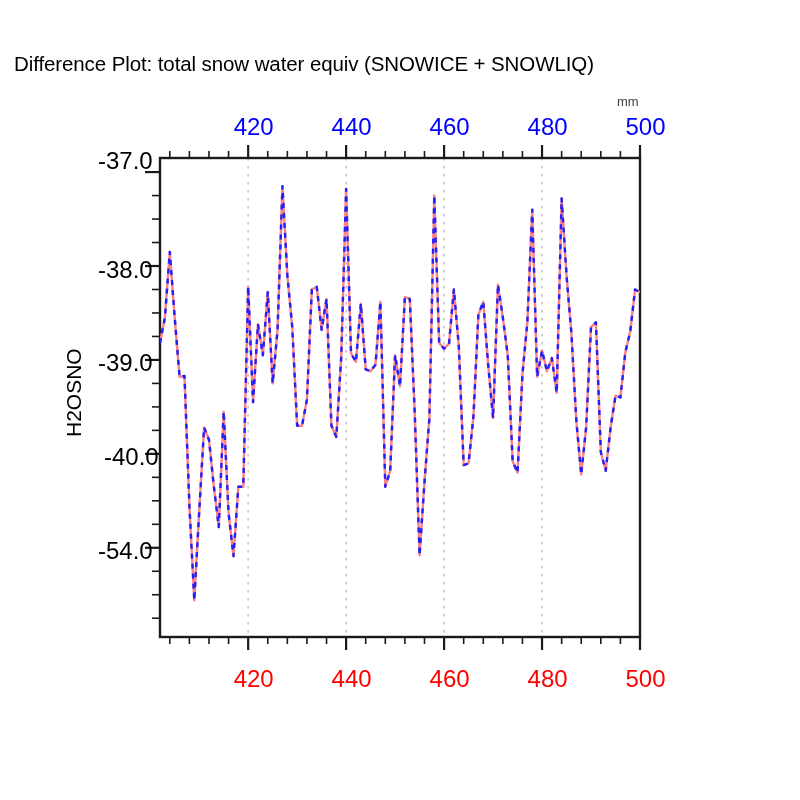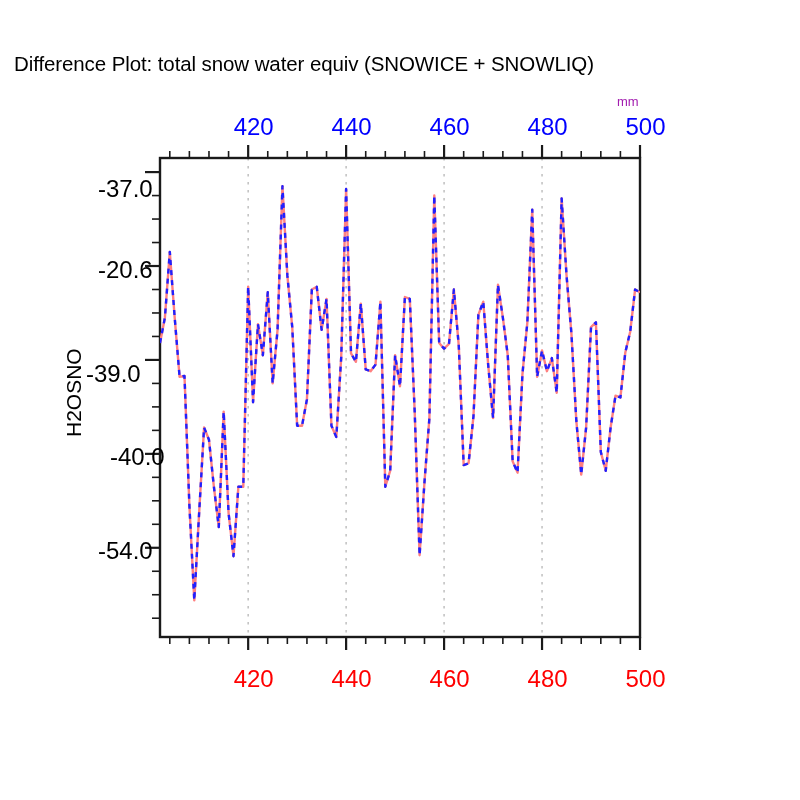--- a/index.html
+++ b/index.html
@@ -25,21 +25,21 @@
     left: 14px;
     top: 52px;
     font-size: 20.5px;
     color: #000000;
     white-space: nowrap;
     letter-spacing: -0.1px;
   }
   .unit-label {
     position: absolute;
     font-size: 13px;
-    color: #a21caf;
+    color: #404040;
     white-space: nowrap;
   }
   .ylabel {
     position: absolute;
     font-size: 21px;
     color: #000000;
     transform-origin: 0 0;
     transform: rotate(-90deg);
     white-space: nowrap;
   }
@@ -157,20 +157,20 @@
       <div class="tick-label top" style="left: 233.663px; top: 112.5px; visibility: visible;">420</div>
       <div class="tick-label top" style="left: 331.622px; top: 112.5px; visibility: visible;">440</div>
       <div class="tick-label top" style="left: 429.582px; top: 112.5px; visibility: visible;">460</div>
       <div class="tick-label top" style="left: 527.541px; top: 112.5px; visibility: visible;">480</div>
       <div class="tick-label top" style="left: 625.5px; top: 112.5px; visibility: visible;">500</div>
       <div class="tick-label bottom" style="left: 233.663px; top: 664.5px; visibility: visible;">420</div>
       <div class="tick-label bottom" style="left: 331.622px; top: 664.5px; visibility: visible;">440</div>
       <div class="tick-label bottom" style="left: 429.582px; top: 664.5px; visibility: visible;">460</div>
       <div class="tick-label bottom" style="left: 527.541px; top: 664.5px; visibility: visible;">480</div>
       <div class="tick-label bottom" style="left: 625.5px; top: 664.5px; visibility: visible;">500</div>
-      <div class="tick-label left" style="left: 98px; top: 175px; visibility: visible;">-37.0</div>
-      <div class="tick-label left" style="left: 98px; top: 255.51px; visibility: visible;">-20.6</div>
-      <div class="tick-label left" style="left: 86px; top: 349.431px; visibility: visible; margin-top: 11px;">-39.0</div>
-      <div class="tick-label left" style="left: 110px; top: 443.353px; visibility: visible;">-40.0</div>
+      <div class="tick-label left" style="left: 98px; top: 147px; visibility: visible;">-37.0</div>
+      <div class="tick-label left" style="left: 98px; top: 255.51px; visibility: visible;">-38.0</div>
+      <div class="tick-label left" style="left: 98px; top: 349.431px; visibility: visible;">-39.0</div>
+      <div class="tick-label left" style="left: 104px; top: 443.353px; visibility: visible;">-40.0</div>
       <div class="tick-label left" style="left: 98px; top: 537.275px; visibility: visible;">-54.0</div>
     </div>
 
 </div>
 
 </body></html>

